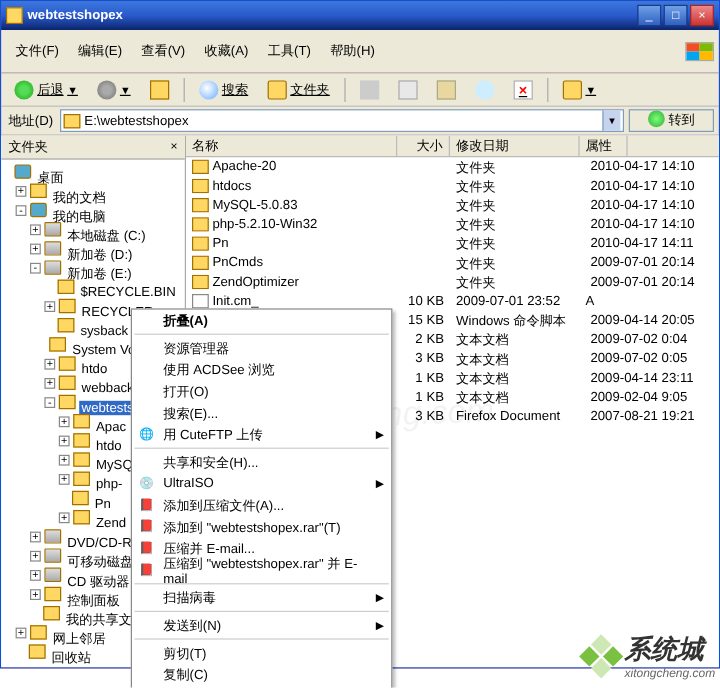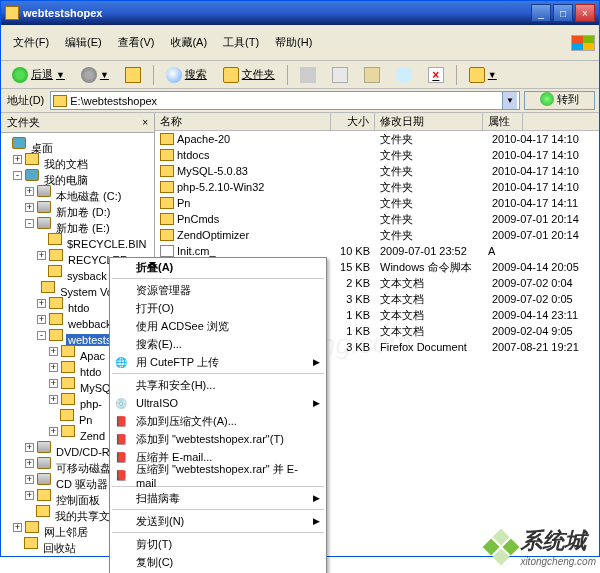--- a/index.html
+++ b/index.html
@@ -487,24 +487,24 @@
 
 <div class="context-menu" id="ctx">
     <div class="cm-item" style="font-weight: bold;">
       <span>折叠(A)</span>
     </div>
     <div class="cm-sep"></div>
     <div class="cm-item">
       <span>资源管理器</span>
     </div>
     <div class="cm-item">
+      <span>使用 ACDSee 浏览</span>
+    </div>
+    <div class="cm-item">
       <span>打开(O)</span>
-    </div>
-    <div class="cm-item">
-      <span>使用 ACDSee 浏览</span>
     </div>
     <div class="cm-item">
       <span>搜索(E)...</span>
     </div>
     <div class="cm-item">
       <span class="cico">🌐</span>
       <span>用 CuteFTP 上传</span>
       <span class="submk">▶</span>
     </div>
     <div class="cm-sep"></div>

